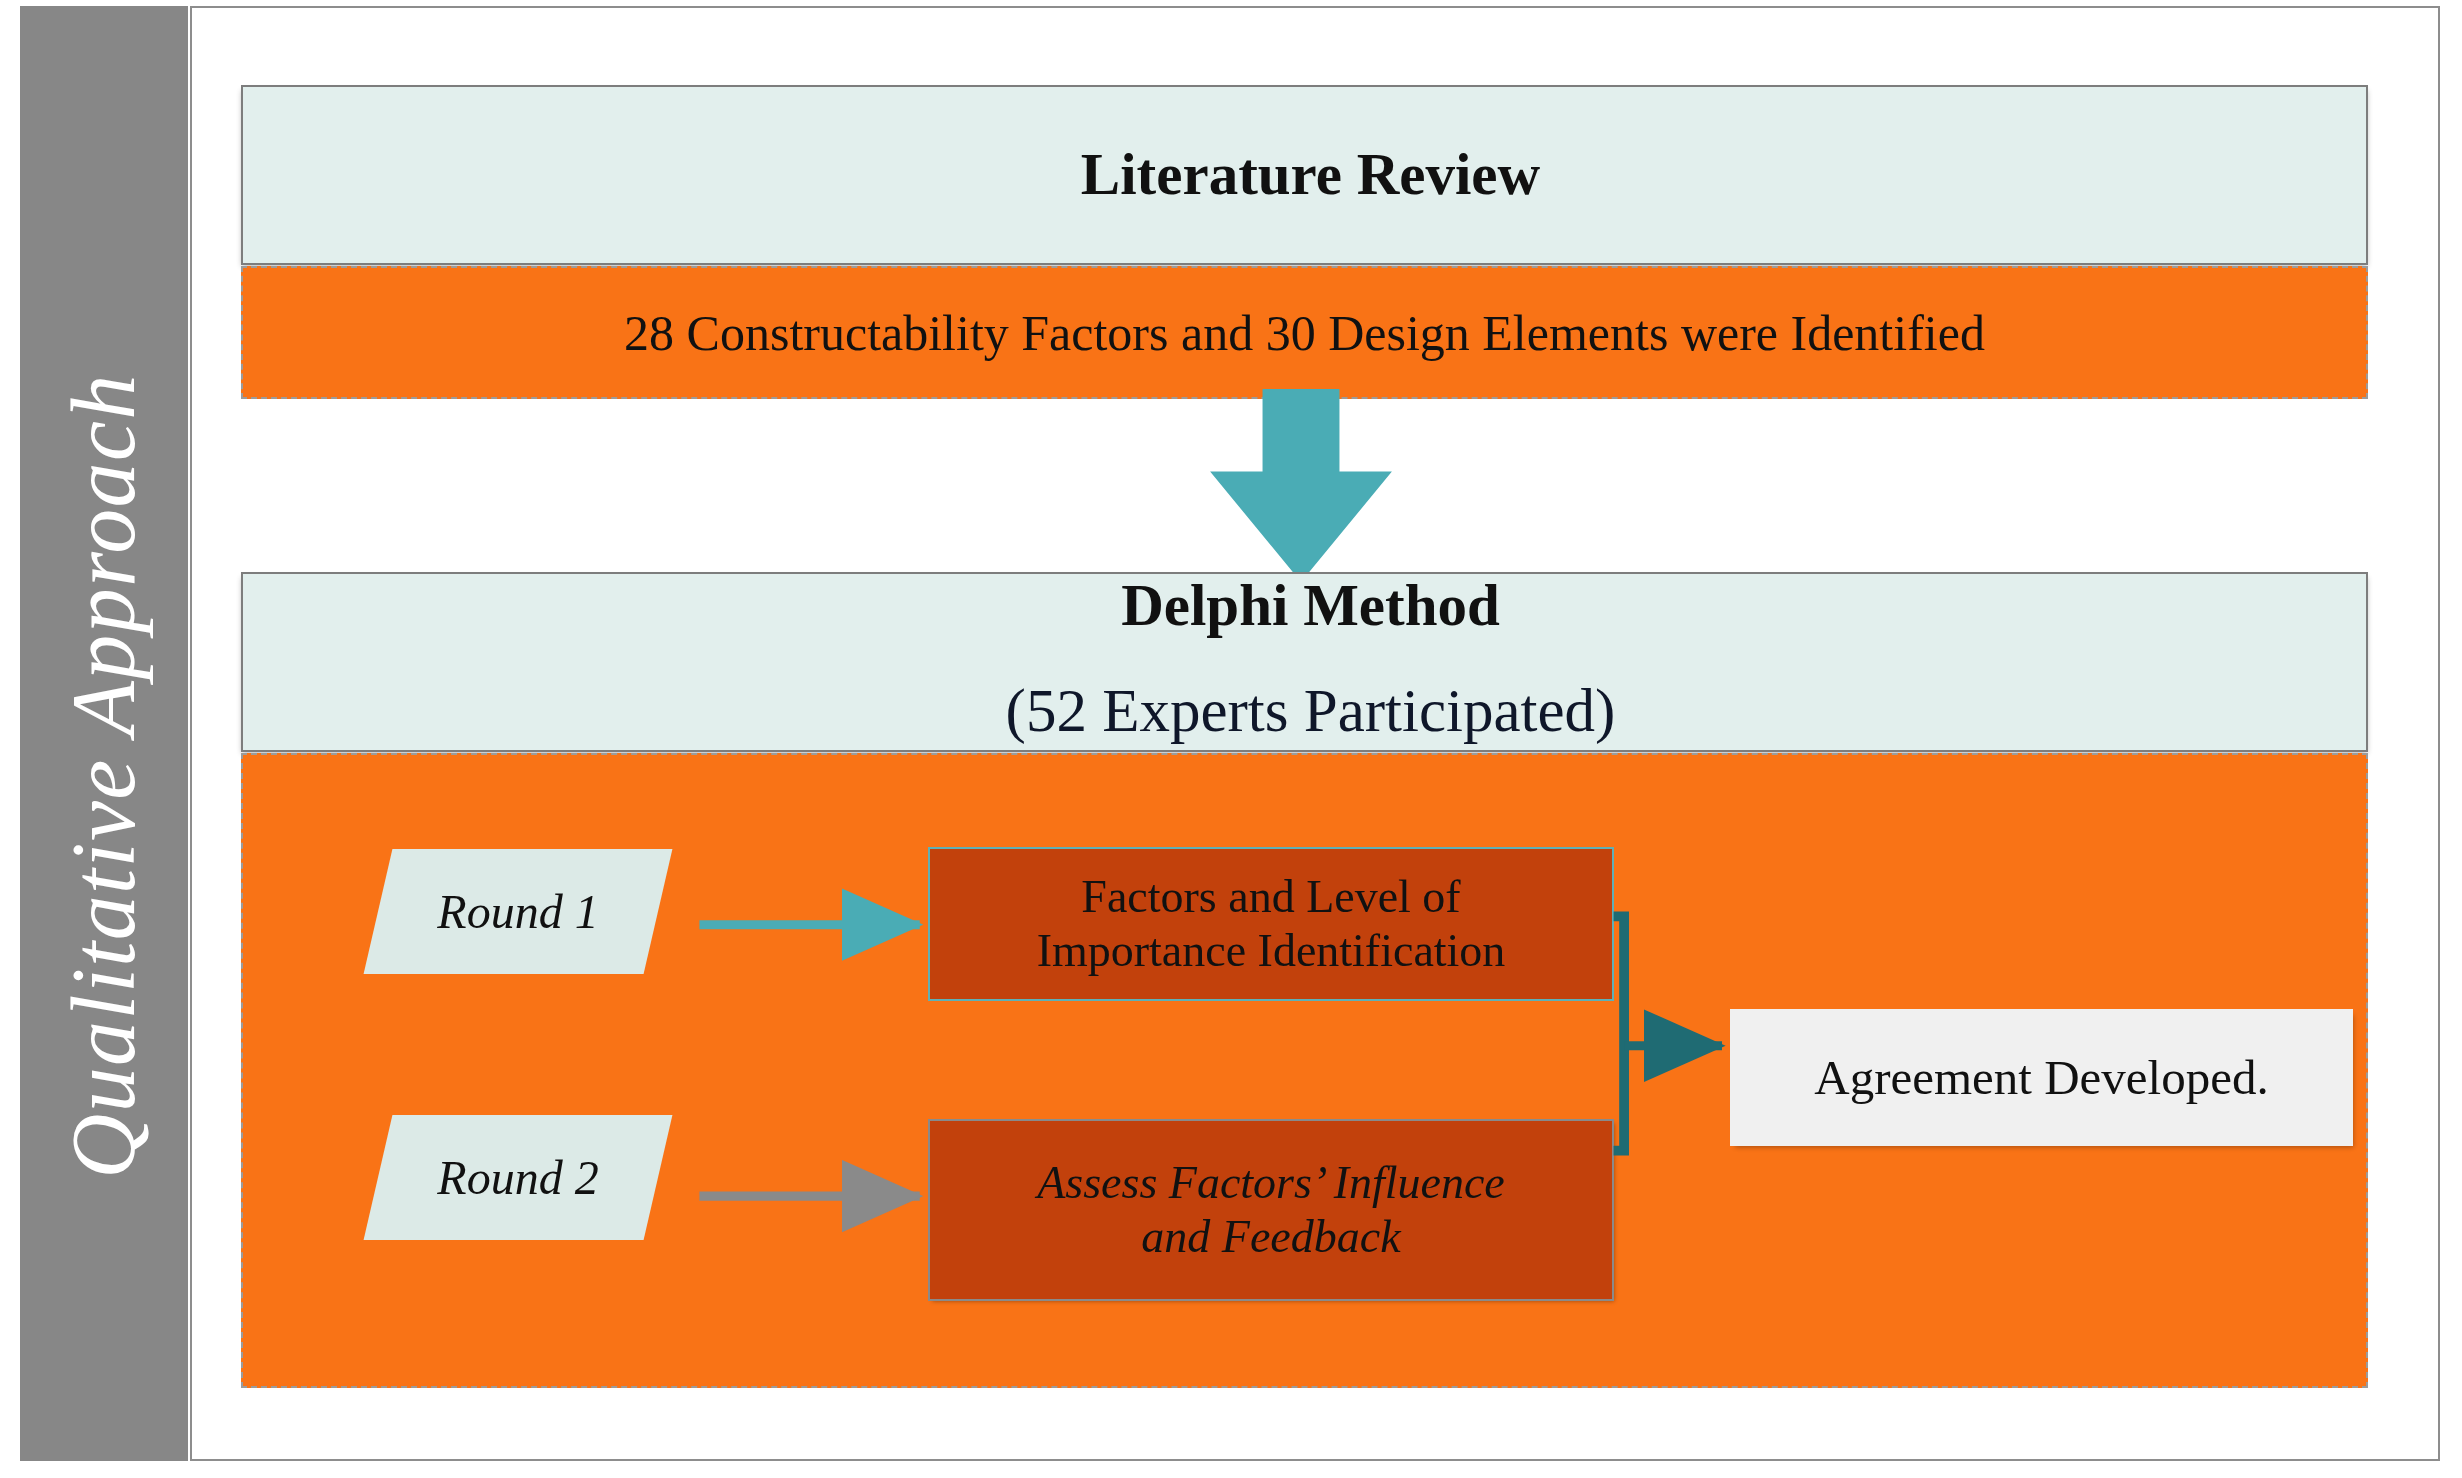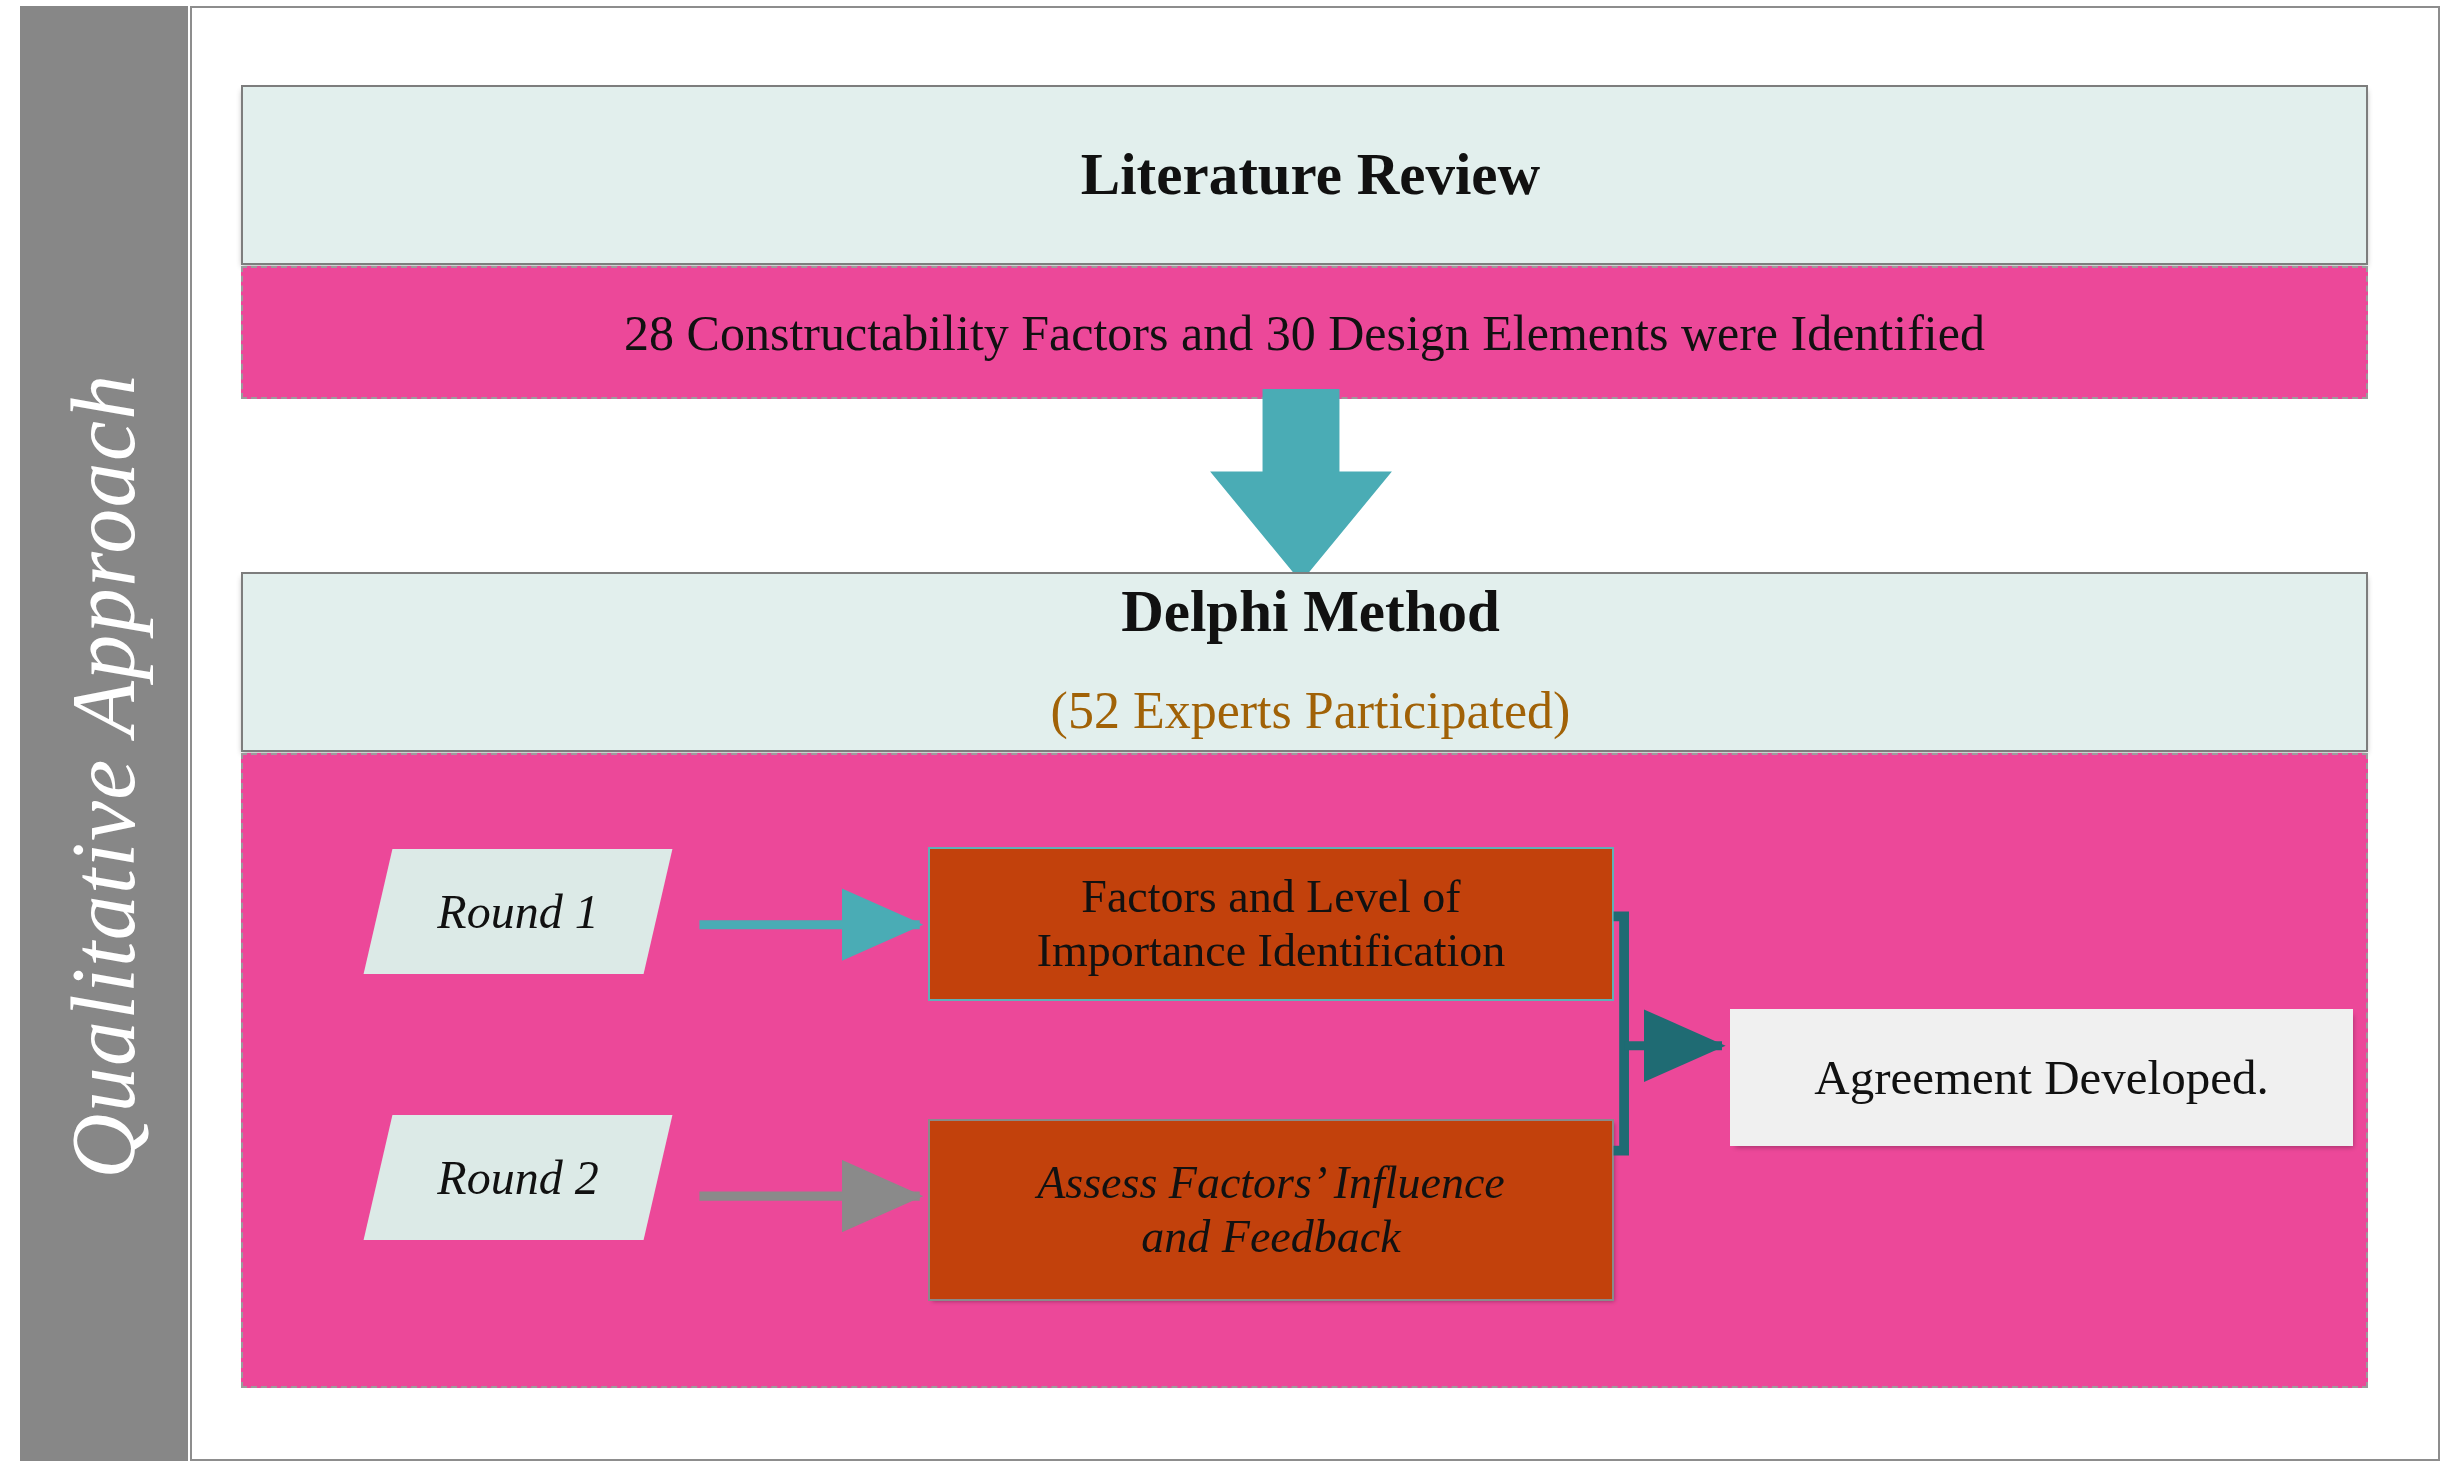--- a/index.html
+++ b/index.html
@@ -28,28 +28,28 @@
 
   
   .banner{
     position:absolute;background:#e2efed;
     border:2.8px solid #7d7d7d;box-sizing:border-box;
     display:flex;flex-direction:column;align-items:center;justify-content:center;
     box-shadow:0 3.5px 5.6px -1.4px rgba(0,0,0,0.30);
     padding-left:12px;
   }
   .banner .t1{font-size:59px;font-weight:bold;color:#111;line-height:1.05;}
-  .banner .t2{font-size:52px;color:#a16207;line-height:1.25;margin-top:29px;}
+  .banner .t2{font-size:61px;color:#0f172a;line-height:1.25;margin-top:29px;}
 
   #lit-banner{left:241px;top:85px;width:2127px;height:180px;}
   #delphi-banner{left:241px;top:572px;width:2127px;height:180px;gap:7px;}
 
   
   .dashed{
-    position:absolute;border:2.8px dashed #9b9b9b;box-sizing:border-box;background:#ec4899;
+    position:absolute;border:2.8px dashed #9b9b9b;box-sizing:border-box;background:#f97316;
   }
   #lit-panel{left:241px;top:266px;width:2127px;height:133px;
     display:flex;align-items:center;justify-content:center;}
   #lit-panel .txt{font-size:50px;color:#111;}
   #delphi-panel{left:241px;top:753px;width:2127px;height:635px;}
 
   
   .down-arrow{position:absolute;left:1189px;top:389px;width:224px;height:193px;}
 
   

